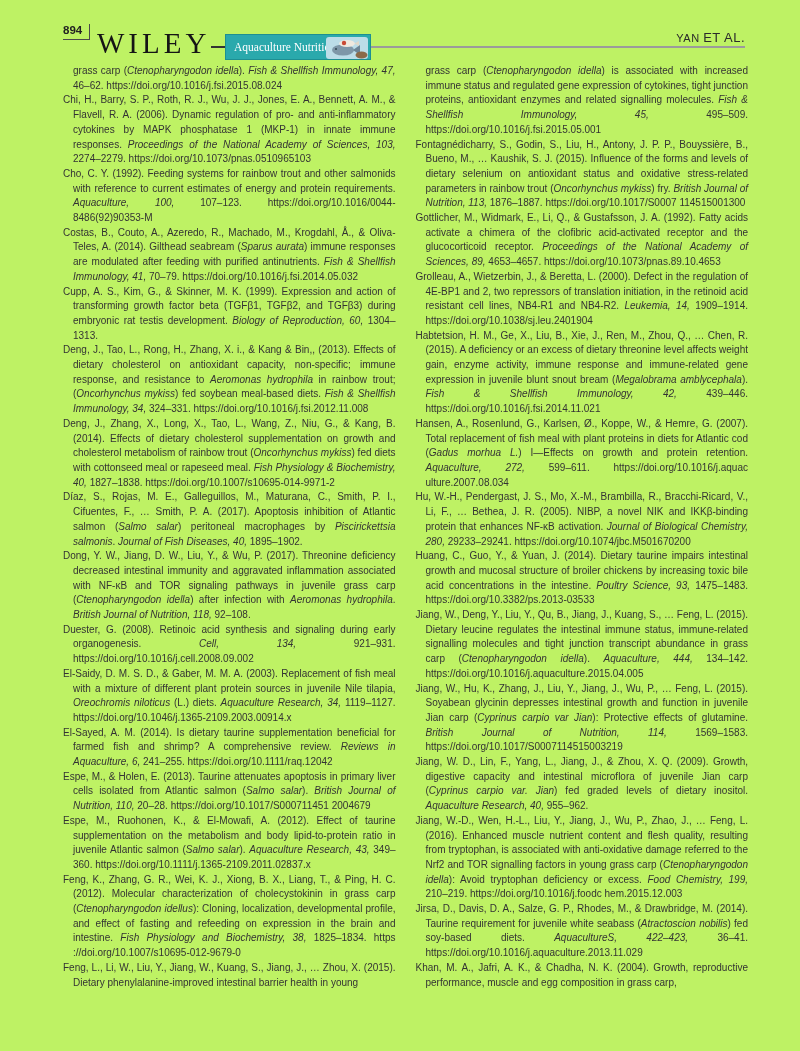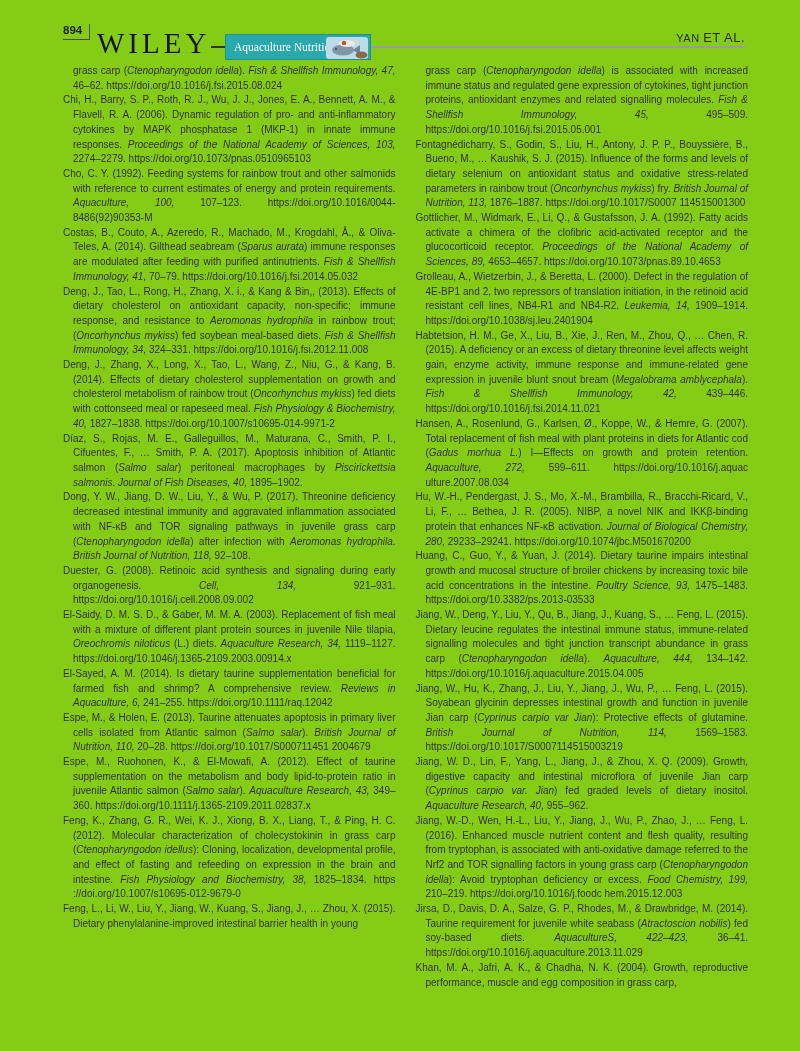--- a/index.html
+++ b/index.html
@@ -1,17 +1,17 @@
 <!DOCTYPE html>
 <html><head>
 <meta charset="utf-8">
 <style>
   html,body{margin:0;padding:0;background:#ffffff;}
   .page{
-    position:relative;width:800px;height:1051px;margin:0 auto;background:#84cc16;
+    position:relative;width:800px;height:1051px;margin:0 auto;background:#bef264;
     overflow:hidden;color:#333;font-family:"Liberation Sans","DejaVu Sans",sans-serif;
   }
   
   .header{position:absolute;top:22px;left:63px;right:55px;height:40px;}
   .pagenum{
     position:absolute;left:0;top:2px;font-size:11.5px;font-weight:bold;color:#222;
     padding:0 7px 3px 0;border-right:1.5px solid #4a4a4a;border-bottom:1.5px solid #4a4a4a;
   }
   .wiley{
     position:absolute;left:34px;top:7px;font-family:"Liberation Serif","DejaVu Serif",serif;
@@ -66,20 +66,21 @@
     <div class="head-rule"></div>
     <div class="running-head"><span>YAN</span> <span class="suffix">ET AL.</span></div>
   </div>
 
   <div class="cols">
     <div class="col" id="col-left">
         <p class="ref cont"><span>grass carp (</span><i>Ctenopharyngodon idella</i><span>). </span><i>Fish &amp; Shellfish Immunology, 47,</i><span> 46–62. https://doi.org/10.1016/j.fsi.2015.08.024</span></p>
         <p class="ref"><span>Chi, H., Barry, S. P., Roth, R. J., Wu, J. J., Jones, E. A., Bennett, A. M., &amp; Flavell, R. A. (2006). Dynamic regulation of pro- and anti-inflammatory cytokines by MAPK phosphatase 1 (MKP-1) in innate immune responses. </span><i>Proceedings of the National Academy of Sciences, 103,</i><span> 2274–2279. https://doi.org/10.1073/pnas.0510965103</span></p>
         <p class="ref"><span>Cho, C. Y. (1992). Feeding systems for rainbow trout and other salmonids with reference to current estimates of energy and protein requirements. </span><i>Aquaculture, 100,</i><span> 107–123. https://doi.org/10.1016/0044-8486(92)90353-M</span></p>
         <p class="ref"><span>Costas, B., Couto, A., Azeredo, R., Machado, M., Krogdahl, Å., &amp; Oliva-Teles, A. (2014). Gilthead seabream (</span><i>Sparus aurata</i><span>) immune responses are modulated after feeding with purified antinutrients. </span><i>Fish &amp; Shellfish Immunology, 41,</i><span> 70–79. https://doi.org/10.1016/j.fsi.2014.05.032</span></p>
+        <p class="ref"><span>Cupp, A. S., Kim, G., &amp; Skinner, M. K. (1999). Expression and action of transforming growth factor beta (TGFβ1, TGFβ2, and TGFβ3) during embryonic rat testis development. </span><i>Biology of Reproduction, 60,</i><span> 1304–1313.</span></p>
         <p class="ref"><span>Deng, J., Tao, L., Rong, H., Zhang, X. i., &amp; Kang &amp; Bin,,  (2013). Effects of dietary cholesterol on antioxidant capacity, non-specific; immune response, and resistance to </span><i>Aeromonas hydrophila</i><span> in rainbow trout;(</span><i>Oncorhynchus mykiss</i><span>) fed soybean meal-based diets. </span><i>Fish &amp; Shellfish Immunology, 34,</i><span> 324–331. https://doi.org/10.1016/j.fsi.2012.11.008</span></p>
         <p class="ref"><span>Deng, J., Zhang, X., Long, X., Tao, L., Wang, Z., Niu, G., &amp; Kang, B. (2014). Effects of dietary cholesterol supplementation on growth and cholesterol metabolism of rainbow trout (</span><i>Oncorhynchus mykiss</i><span>) fed diets with cottonseed meal or rapeseed meal. </span><i>Fish Physiology &amp; Biochemistry, 40,</i><span> 1827–1838. https://doi.org/10.1007/s10695-014-9971-2</span></p>
         <p class="ref"><span>Díaz, S., Rojas, M. E., Galleguillos, M., Maturana, C., Smith, P. I., Cifuentes, F., … Smith, P. A. (2017). Apoptosis inhibition of Atlantic salmon (</span><i>Salmo salar</i><span>) peritoneal macrophages by </span><i>Piscirickettsia salmonis</i><span>. </span><i>Journal of Fish Diseases, 40,</i><span> 1895–1902.</span></p>
         <p class="ref"><span>Dong, Y. W., Jiang, D. W., Liu, Y., &amp; Wu, P. (2017). Threonine deficiency decreased intestinal immunity and aggravated inflammation associated with NF-κB and TOR signaling pathways in juvenile grass carp (</span><i>Ctenopharyngodon idella</i><span>) after infection with </span><i>Aeromonas hydrophila</i><span>. </span><i>British Journal of Nutrition, 118,</i><span> 92–108.</span></p>
         <p class="ref"><span>Duester, G. (2008). Retinoic acid synthesis and signaling during early organogenesis. </span><i>Cell, 134,</i><span> 921–931. https://doi.org/10.1016/j.cell.2008.09.002</span></p>
         <p class="ref"><span>El-Saidy, D. M. S. D., &amp; Gaber, M. M. A. (2003). Replacement of fish meal with a mixture of different plant protein sources in juvenile Nile tilapia, </span><i>Oreochromis niloticus</i><span> (L.) diets. </span><i>Aquaculture Research, 34,</i><span> 1119–1127. https://doi.org/10.1046/j.1365-2109.2003.00914.x</span></p>
         <p class="ref"><span>El-Sayed, A. M. (2014). Is dietary taurine supplementation beneficial for farmed fish and shrimp? A comprehensive review. </span><i>Reviews in Aquaculture, 6,</i><span> 241–255. https://doi.org/10.1111/raq.12042</span></p>
         <p class="ref"><span>Espe, M., &amp; Holen, E. (2013). Taurine attenuates apoptosis in primary liver cells isolated from Atlantic salmon (</span><i>Salmo salar</i><span>). </span><i>British Journal of Nutrition, 110,</i><span> 20–28. https://doi.org/10.1017/S000711451 2004679</span></p>
         <p class="ref"><span>Espe, M., Ruohonen, K., &amp; El-Mowafi, A. (2012). Effect of taurine supplementation on the metabolism and body lipid-to-protein ratio in juvenile Atlantic salmon (</span><i>Salmo salar</i><span>). </span><i>Aquaculture Research, 43,</i><span> 349–360. https://doi.org/10.1111/j.1365-2109.2011.02837.x</span></p>
         <p class="ref"><span>Feng, K., Zhang, G. R., Wei, K. J., Xiong, B. X., Liang, T., &amp; Ping, H. C. (2012). Molecular characterization of cholecystokinin in grass carp (</span><i>Ctenopharyngodon idellus</i><span>): Cloning, localization, developmental profile, and effect of fasting and refeeding on expression in the brain and intestine. </span><i>Fish Physiology and Biochemistry, 38,</i><span> 1825–1834. https ://doi.org/10.1007/s10695-012-9679-0</span></p>

